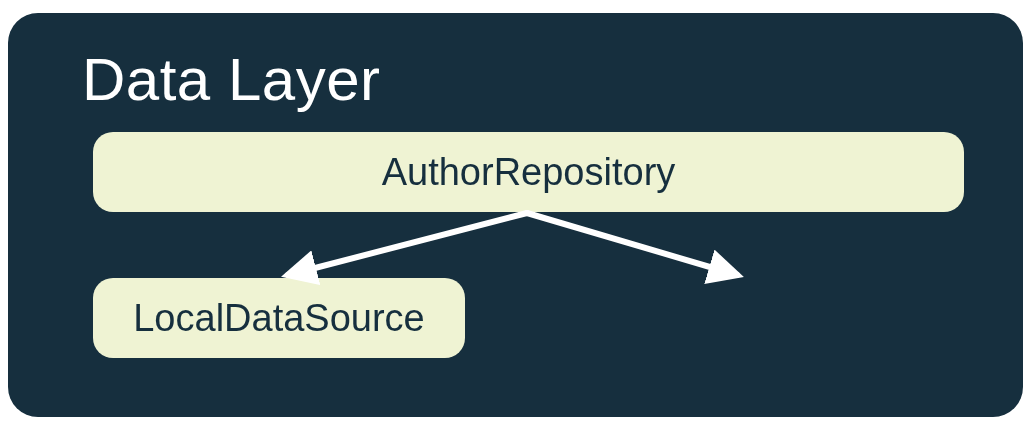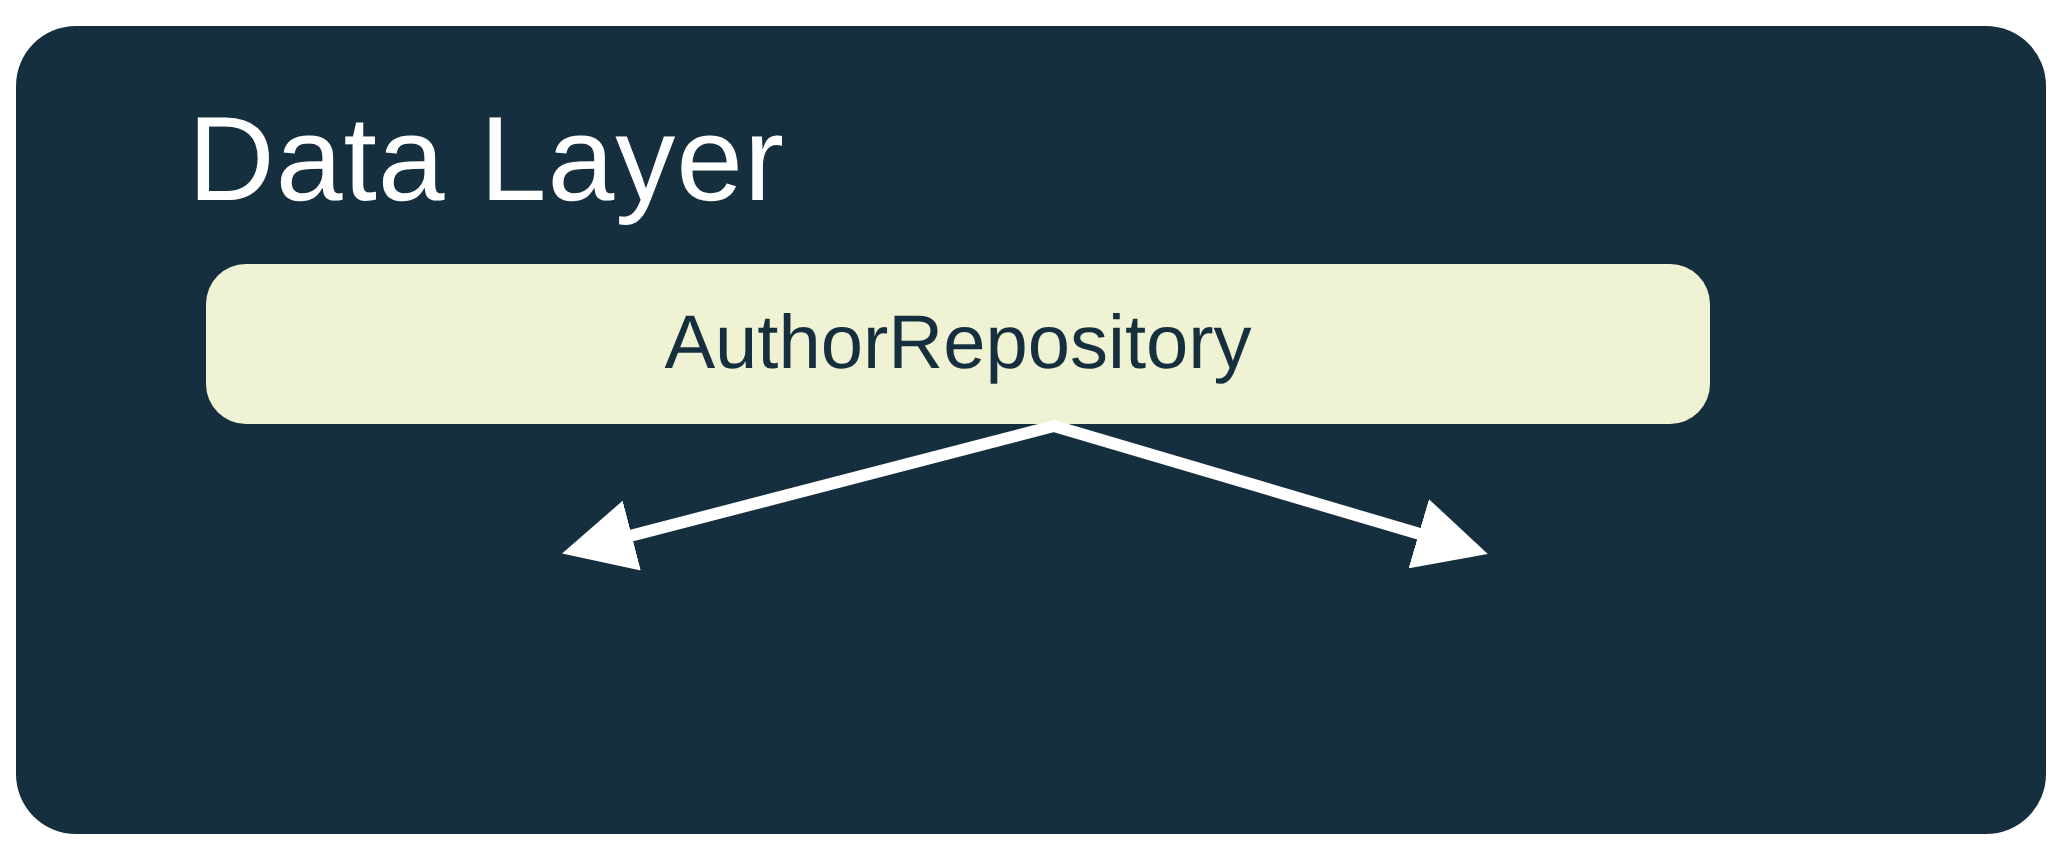--- a/index.html
+++ b/index.html
@@ -19,21 +19,21 @@
     position: absolute;
     left: 8px;
     top: 13px;
     width: 1015px;
     height: 404px;
     border-radius: 30px;
     background: var(--color-container-background, #162F3E);
   }
   .title {
     position: absolute;
-    left: 86px;   
+    left: 74px;   
     top: 31px;    
     font-size: 60px;
     line-height: 1.2;
     font-weight: 400;
     color: var(--color-title-text, #FFFFFF);
     letter-spacing: 0.5px;
     white-space: nowrap;
   }
   .node {
     position: absolute;
@@ -43,21 +43,21 @@
     display: flex;
     align-items: center;
     justify-content: center;
   }
   .node-label {
     font-size: 38px;
     font-weight: 400;
     color: var(--color-node-text, #162F3E);
     white-space: nowrap;
   }
-  .node-author-repository { left: 95px;  top: 119px; width: 752px; justify-content: center; }
+  .node-author-repository { left: 85px;  top: 119px; width: 871px; justify-content: center; }
   .node-local-data-source { left: 85px;  top: 265px; width: 372px; }
   .node-network-data-source { left: 519px; top: 265px; width: 438px; }
   .edges {
     position: absolute;
     left: 0;
     top: 0;
     width: 1032px;
     height: 426px;
     pointer-events: none;
   }
@@ -77,20 +77,23 @@
 <div class="stage">
 
   <div class="container">
 
     <div class="title">Data Layer</div>
 
     <div class="node node-author-repository">
       <span class="node-label">AuthorRepository</span>
     </div>
 
+    <div class="node node-local-data-source">
+      <span class="node-label">LocalDataSource</span>
+    </div>
 
 
   </div>
 
   <svg class="edges" viewBox="0 0 1032 426" xmlns="http://www.w3.org/2000/svg">
     <defs>
       <marker id="arrowhead" viewBox="0 0 10 10" refX="8" refY="5" markerWidth="6" markerHeight="6" orient="auto">
         <path class="arrow-head" d="M 0 0 L 10 5 L 0 10 z"></path>
       </marker>
     </defs>

